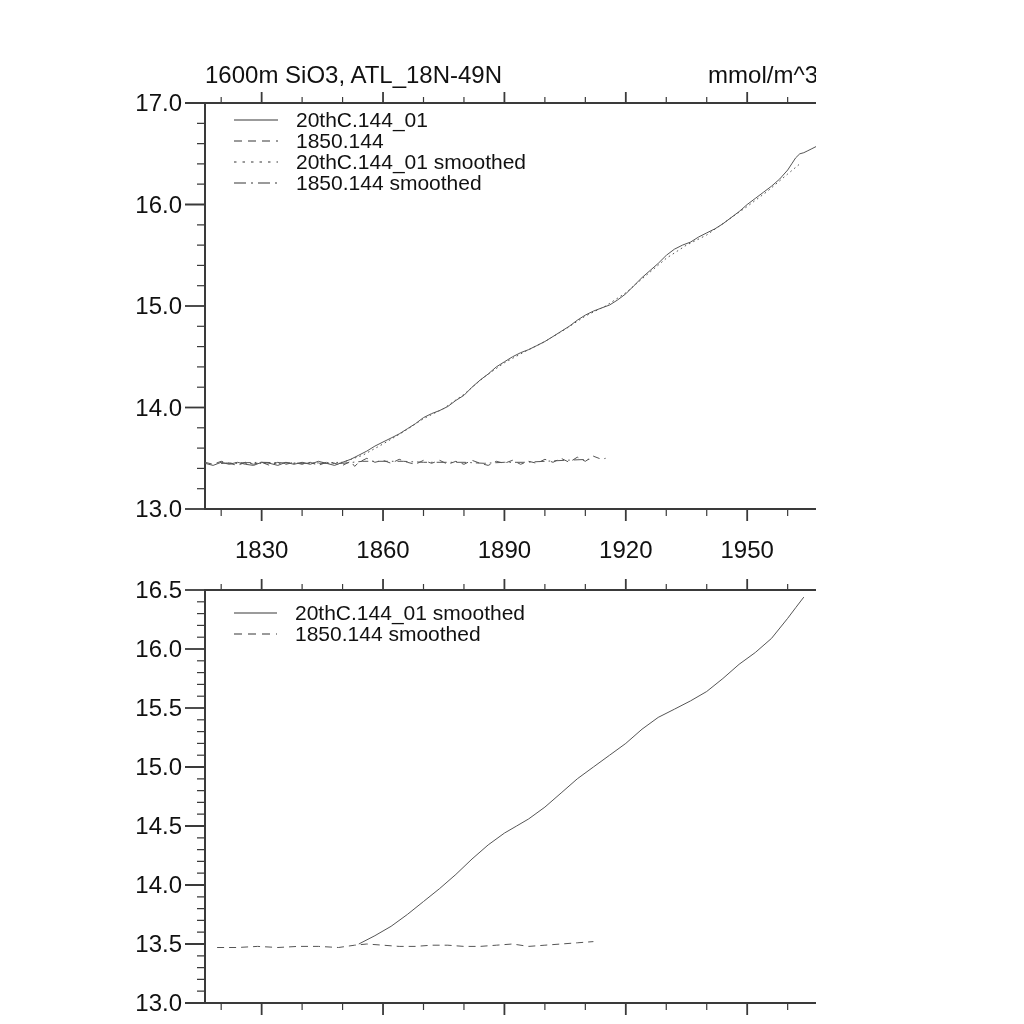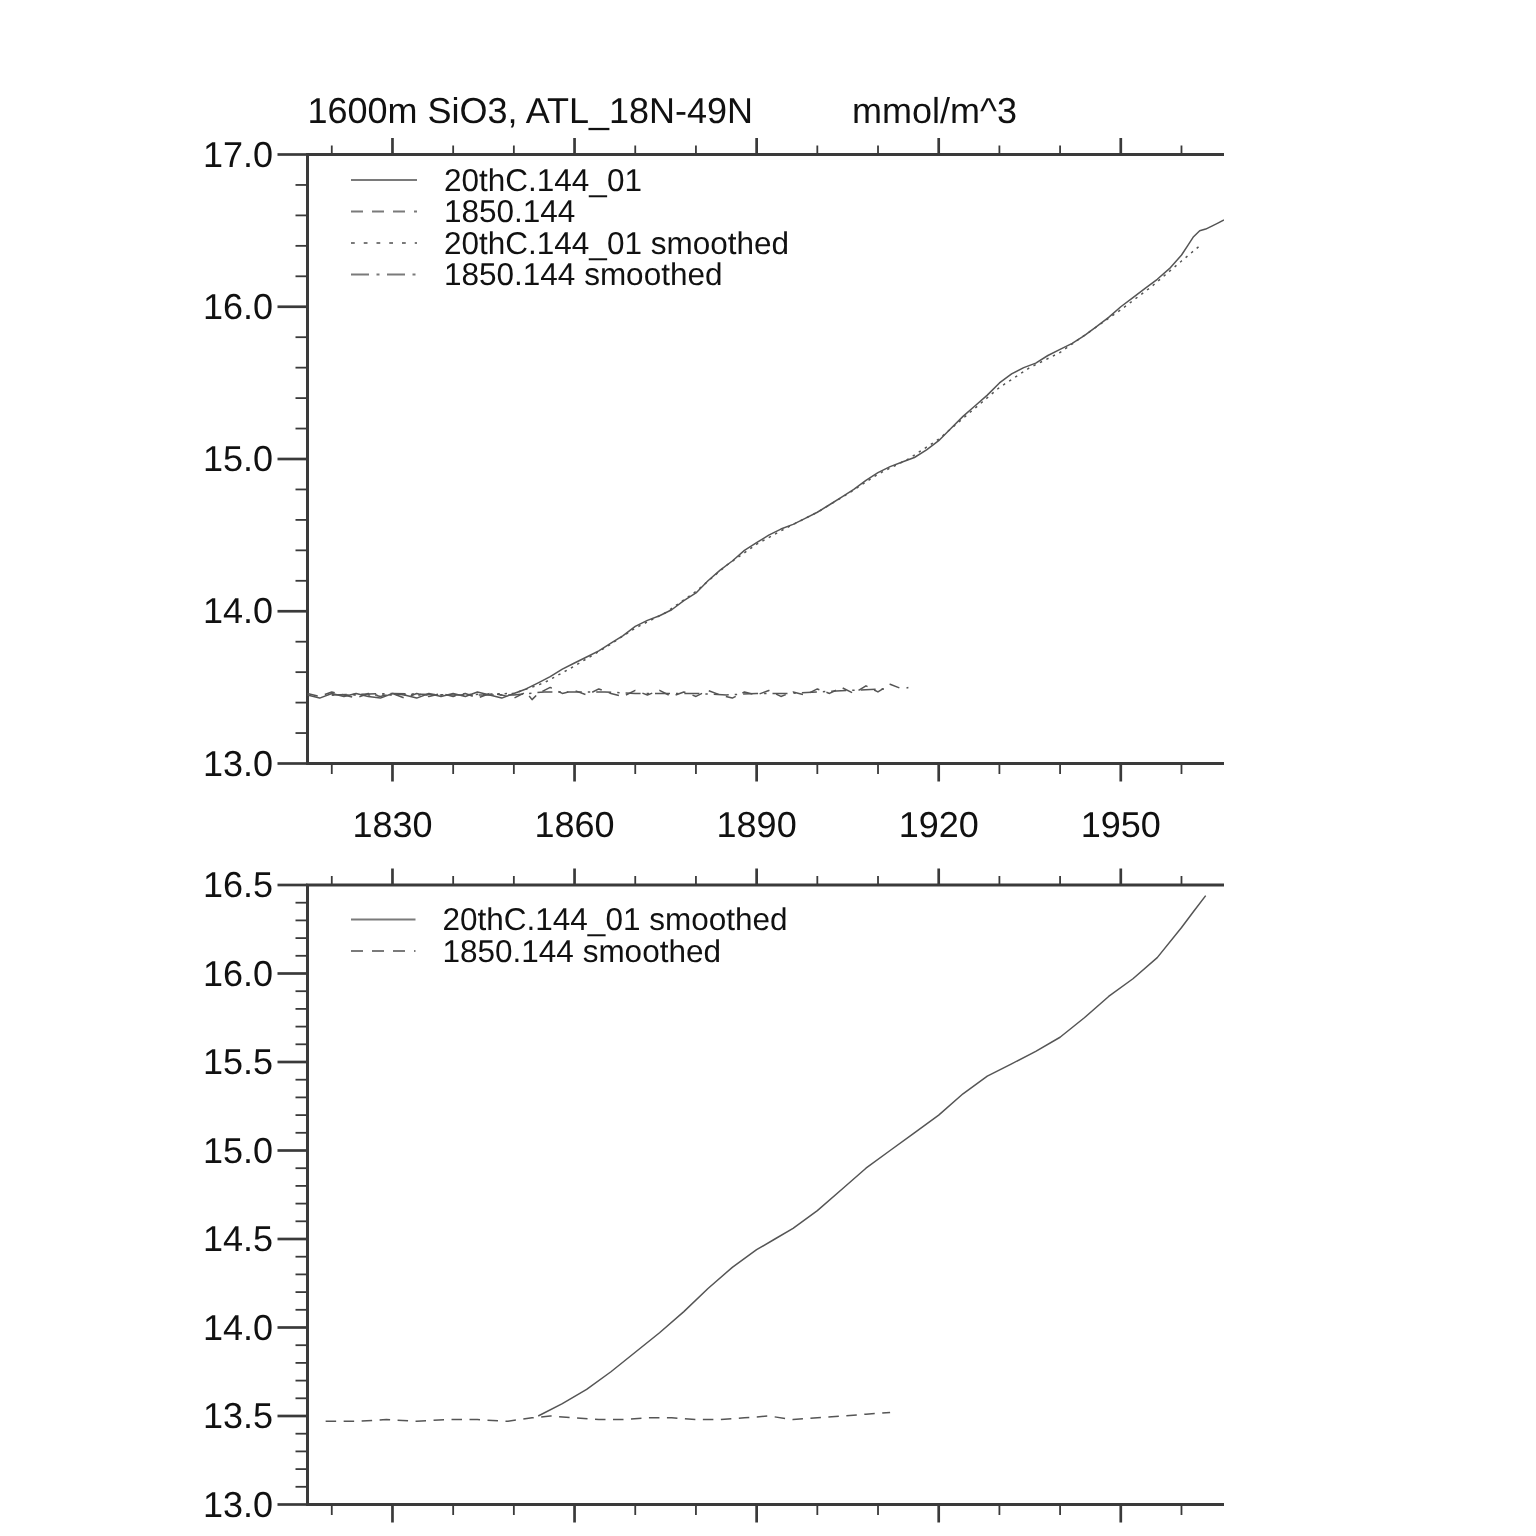--- a/index.html
+++ b/index.html
@@ -1,20 +1,20 @@
 <!DOCTYPE html>
 <html><head>
 <meta charset="utf-8">
 <style>
   html,body{margin:0;padding:0;background:#ffffff;}
   #page{position:relative;width:816px;height:1024px;background:#ffffff;overflow:hidden;
         font-family:"Liberation Sans","DejaVu Sans",sans-serif;color:#000;border-radius:14px;}
   .chart-title{position:absolute;font-size:24px;line-height:24px;color:#111;white-space:pre;}
   #title-left{left:205px;top:63px;}
-  #title-right{left:568px;top:63px;width:250px;}
+  #title-right{left:568px;top:63px;width:250px;text-align:right;}
   svg text{font-family:"Liberation Sans","DejaVu Sans",sans-serif;fill:#111;}
 </style>
 </head>
 <body>
 
 <div id="page">
   <div id="title-left" class="chart-title">1600m SiO3, ATL_18N-49N</div>
   <div id="title-right" class="chart-title">mmol/m^3</div>
   <svg id="chart" width="1024" height="1024" viewBox="0 0 1024 1024">
       <g>

